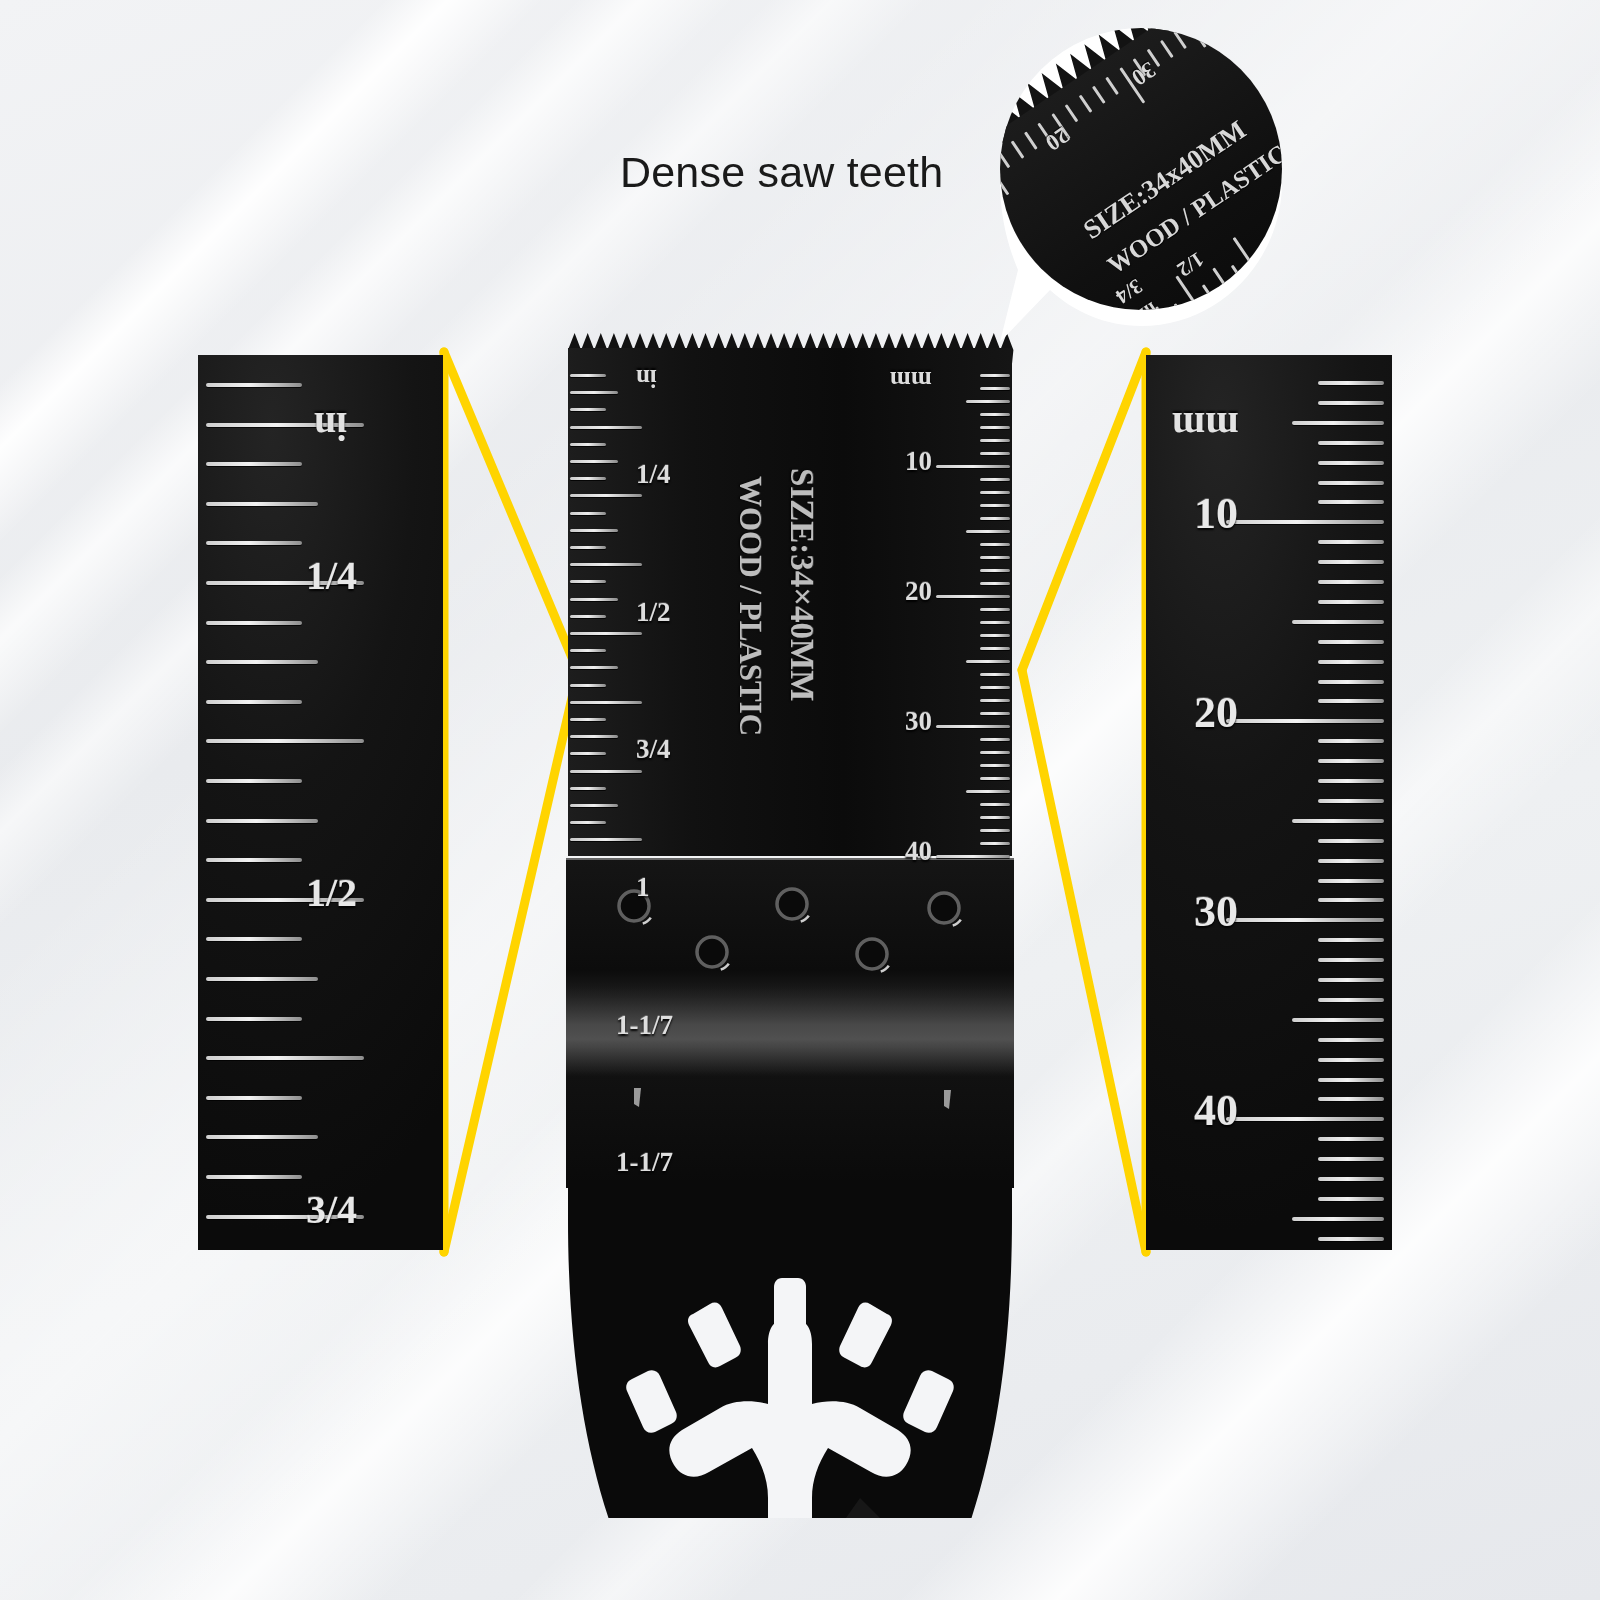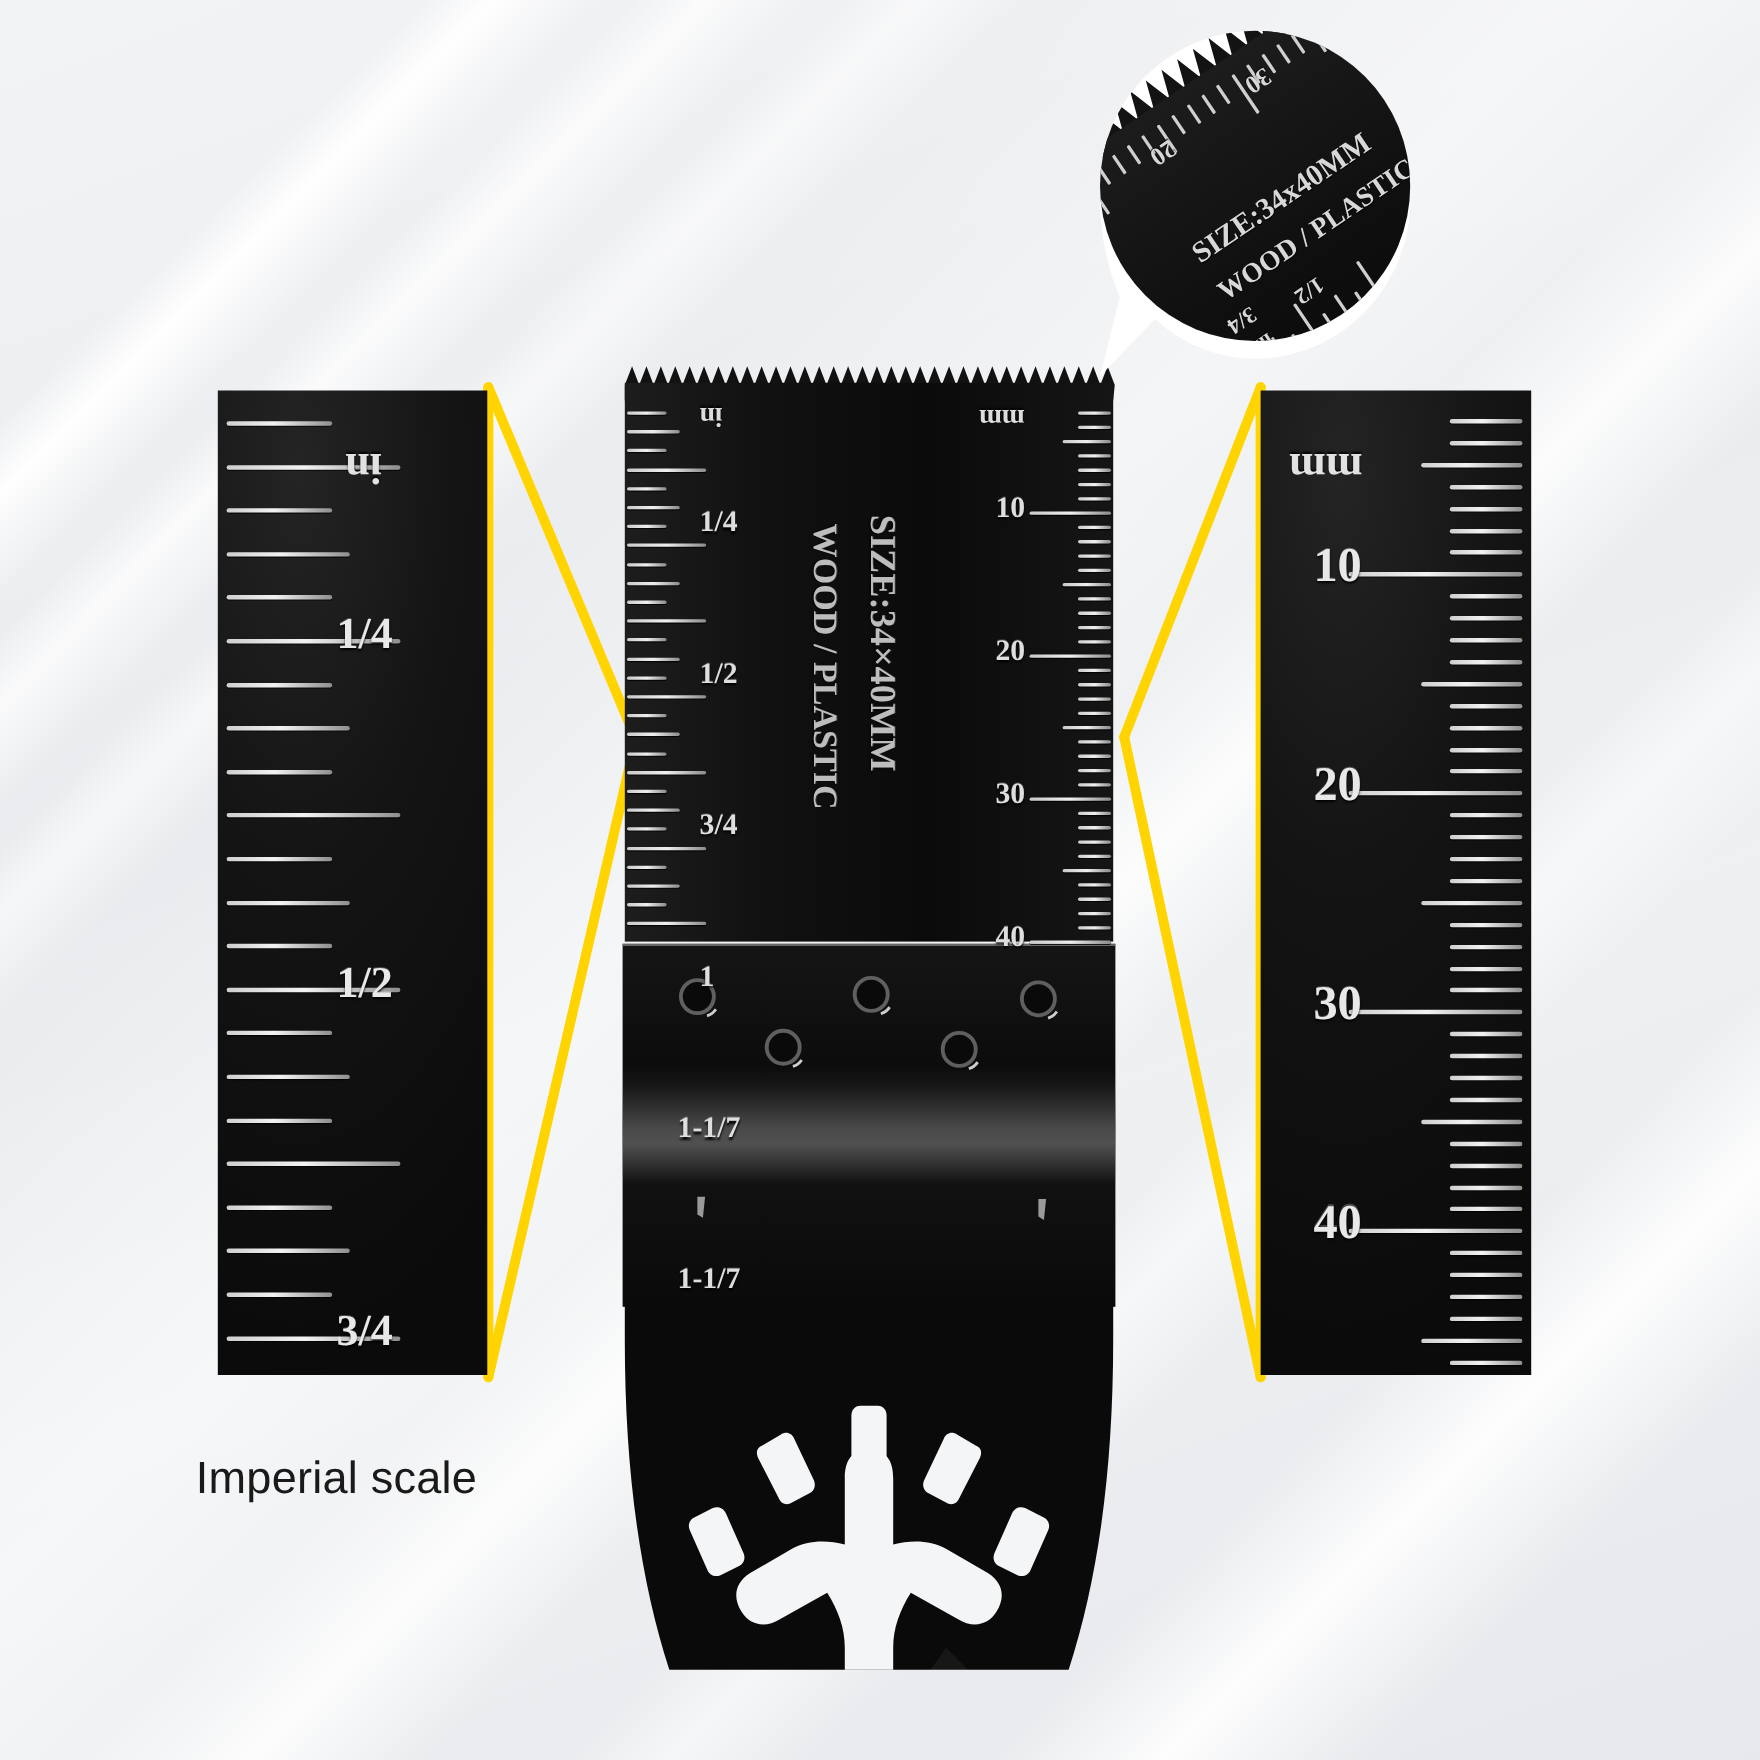--- a/index.html
+++ b/index.html
@@ -451,15 +451,15 @@
             <div class="bub-etch" style="font-size: 25px; left: 180px; top: 280px; transform: rotate(0deg);">WOOD / PLASTIC</div>
             <div class="bub-etch" style="font-size: 21px; left: 262px; top: 348px; transform: rotate(180deg);">1/2</div>
             <div class="bub-etch" style="font-size: 21px; left: 196px; top: 336px; transform: rotate(180deg);">3/4</div>
             <div class="bub-etch" style="font-size: 21px; left: 130px; top: 324px; transform: rotate(180deg);">1/4</div>
             <div class="bub-etch" style="font-size: 19px; left: 196px; top: 362px; transform: rotate(180deg);">in</div>
           </div>
       </div>
     </div>
   </div>
 
-  <div class="cap" id="label-imperial">Imperial scale</div>
+  <div class="cap" id="caption-teeth">Dense saw teeth</div>
 
 </div>
 
 </body></html>

